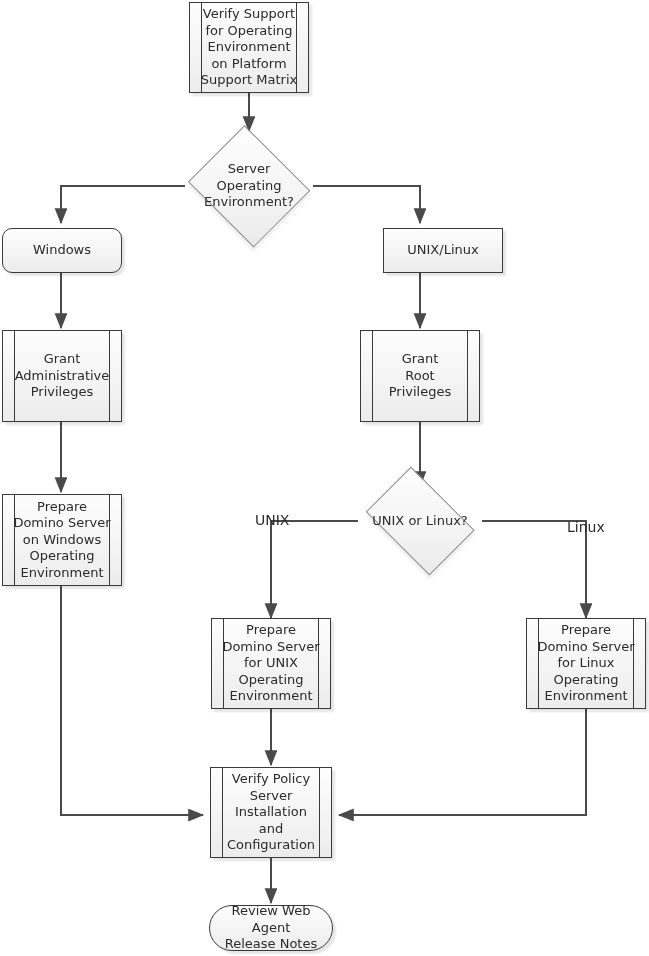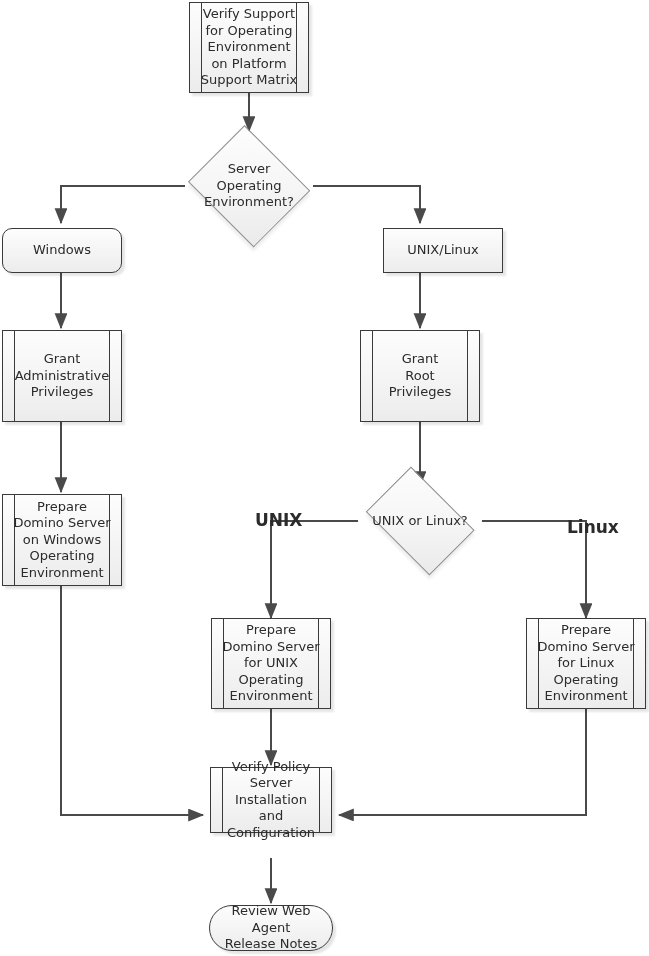--- a/index.html
+++ b/index.html
@@ -94,26 +94,25 @@
   
   .edgelayer {
     position: absolute;
     left: 0; top: 0;
     width: 649px; height: 956px;
     z-index: 1;
     pointer-events: none;
   }
   .edgelabel {
     position: absolute;
-    font-size: 17px;
+    font-size: 14px;
     line-height: 14px;
     color: #2b2b2b;
     z-index: 6;
     white-space: nowrap;
-    font-weight: bold;
   }
 </style>
 </head>
 <body>
 
 <div id="canvas">
 
   <svg class="edgelayer" viewBox="0 0 649 956" width="649" height="956" xmlns="http://www.w3.org/2000/svg">
     <defs>
       <marker id="arrow" markerWidth="9" markerHeight="9" refX="7.4" refY="3.2" orient="auto" markerUnits="strokeWidth">
@@ -211,21 +210,21 @@
   </div>
 
   <div class="node predef" style="left:526px; top:618px; width:120px; height:91px;">
     <span class="lbl">Prepare
 Domino Server
 for Linux
 Operating
 Environment</span>
   </div>
 
-  <div class="node predef" style="left:210px; top:767px; width:122px; height:66px;">
+  <div class="node predef" style="left:210px; top:767px; width:122px; height:91px;">
     <span class="lbl">Verify Policy
 Server
 Installation
 and
 Configuration</span>
   </div>
 
   <div class="node terminator" style="left:209px; top:905px; width:124px; height:46px;">
     <span class="lbl">Review Web Agent
 Release Notes</span>

